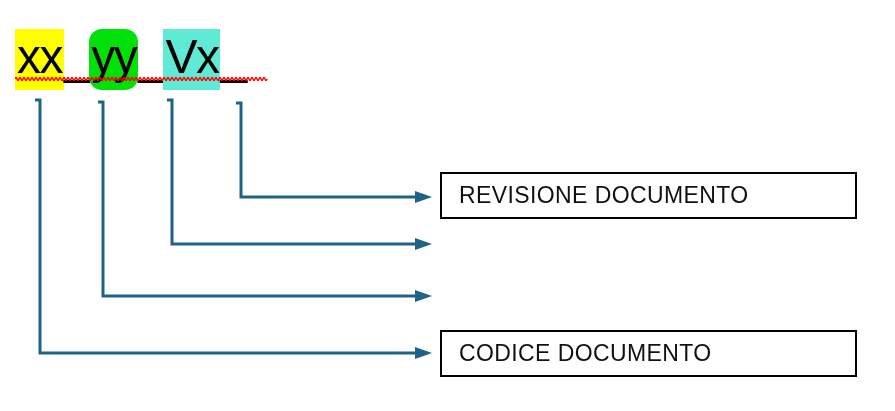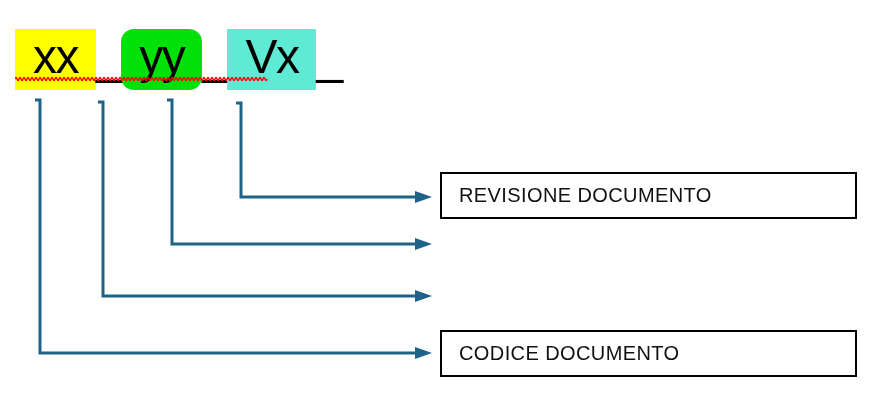--- a/index.html
+++ b/index.html
@@ -10,34 +10,34 @@
     font-family:"Liberation Sans", sans-serif;
     overflow:hidden;
   }
   
   .tokens{
     position:absolute;left:15px;top:29px;height:61px;
     display:flex;align-items:stretch;
     font-size:48px;letter-spacing:-1.5px;color:#000;
     line-height:56px;white-space:pre;
   }
-  .token{display:block;padding:0 18px;}
+  .token{display:block;padding:0 2px;}
   .sep{display:block;color:#000;}
   
   .squiggle{position:absolute;left:15px;top:75px;pointer-events:none;}
   
   .connectors{position:absolute;left:0;top:0;pointer-events:none;}
   
   .label-box{
     position:absolute;left:440px;width:417px;height:47px;
     box-sizing:border-box;border:2px solid #000;background:#fff;
     display:flex;align-items:center;padding-left:17px;
   }
   .label-box span{
-    font-size:20px;letter-spacing:.4px;color:#111;
+    font-size:23px;letter-spacing:.4px;color:#111;
     white-space:nowrap;
     text-align:center;
   }
   .box-1{top:172px;}
   .box-2{top:224px;}
   .box-3{top:277px;}
   .box-4{top:330px;}
 </style>
 </head>
 <body>

